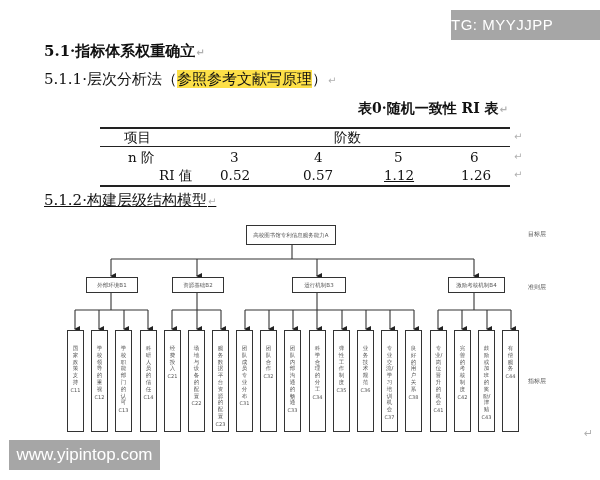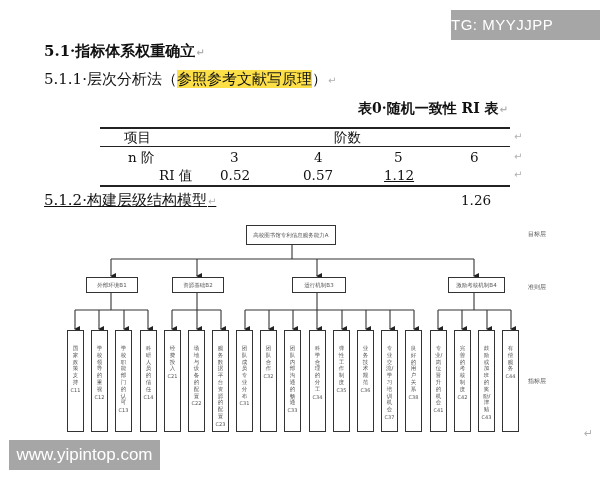--- a/index.html
+++ b/index.html
@@ -52,21 +52,21 @@
   <div class="cell" style="left:128px;top:149px;">n 阶</div>
   <div class="cell" style="left:230px;top:149px;">3</div>
   <div class="cell" style="left:314px;top:149px;">4</div>
   <div class="cell" style="left:394px;top:149px;">5</div>
   <div class="cell" style="left:470px;top:149px;">6</div>
 
   <div class="cell" style="left:111px;top:167px;margin-left:48px;">RI 值</div>
   <div class="cell" style="left:220px;top:167px;">0.52</div>
   <div class="cell" style="left:303px;top:167px;">0.57</div>
   <div class="cell" style="left:384px;top:167px;text-decoration:underline;">1.12</div>
-  <div class="cell" style="left:461px;top:167px;margin-top:25px;">1.26</div>
+  <div class="cell" style="left:461px;top:167px;">1.26</div>
 
   <span class="ret mark" style="top:131px;">↵</span>
   <span class="ret mark" style="top:151px;">↵</span>
   <span class="ret mark" style="top:169px;">↵</span>
 </div>
 
 <div class="abs h3"><span>5.1.2·构建层级结构模型</span><span class="mark">↵</span></div>
 
 <div>
   <svg class="lines" width="600" height="480">

